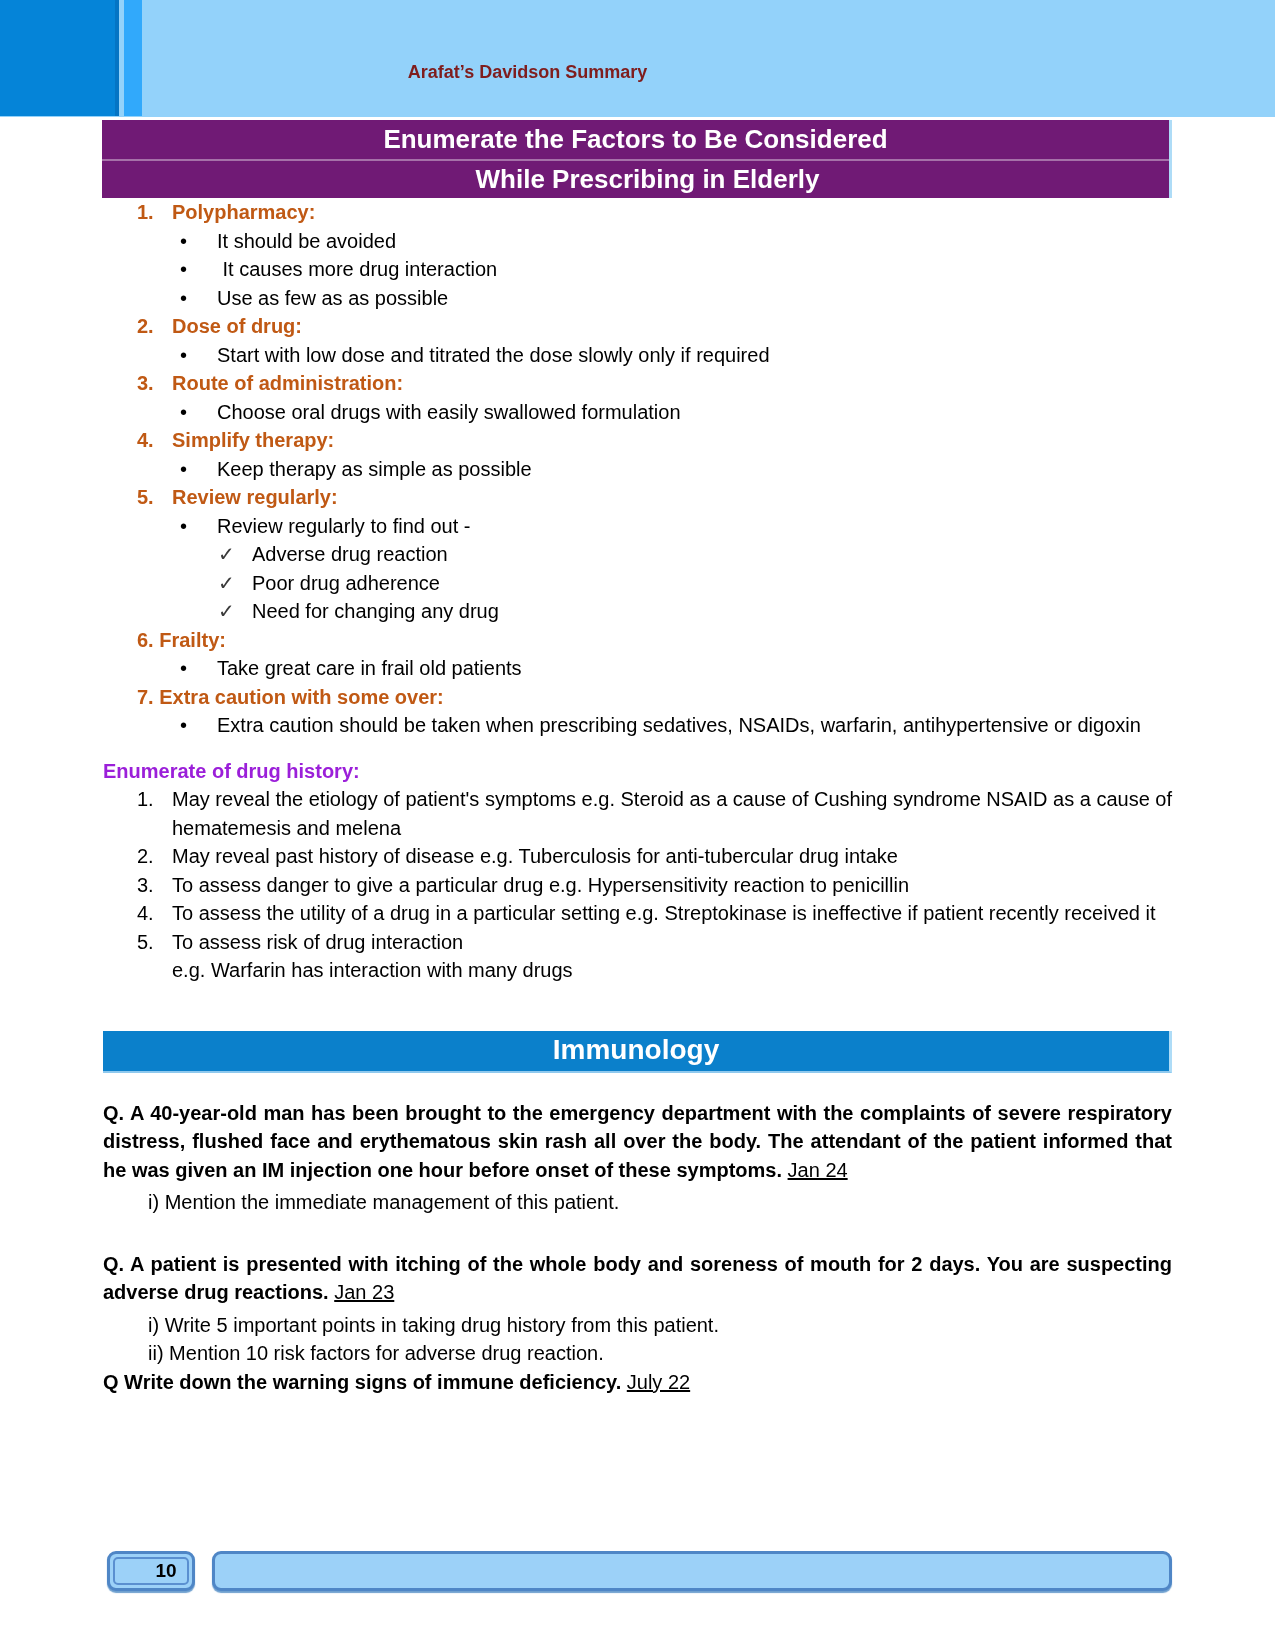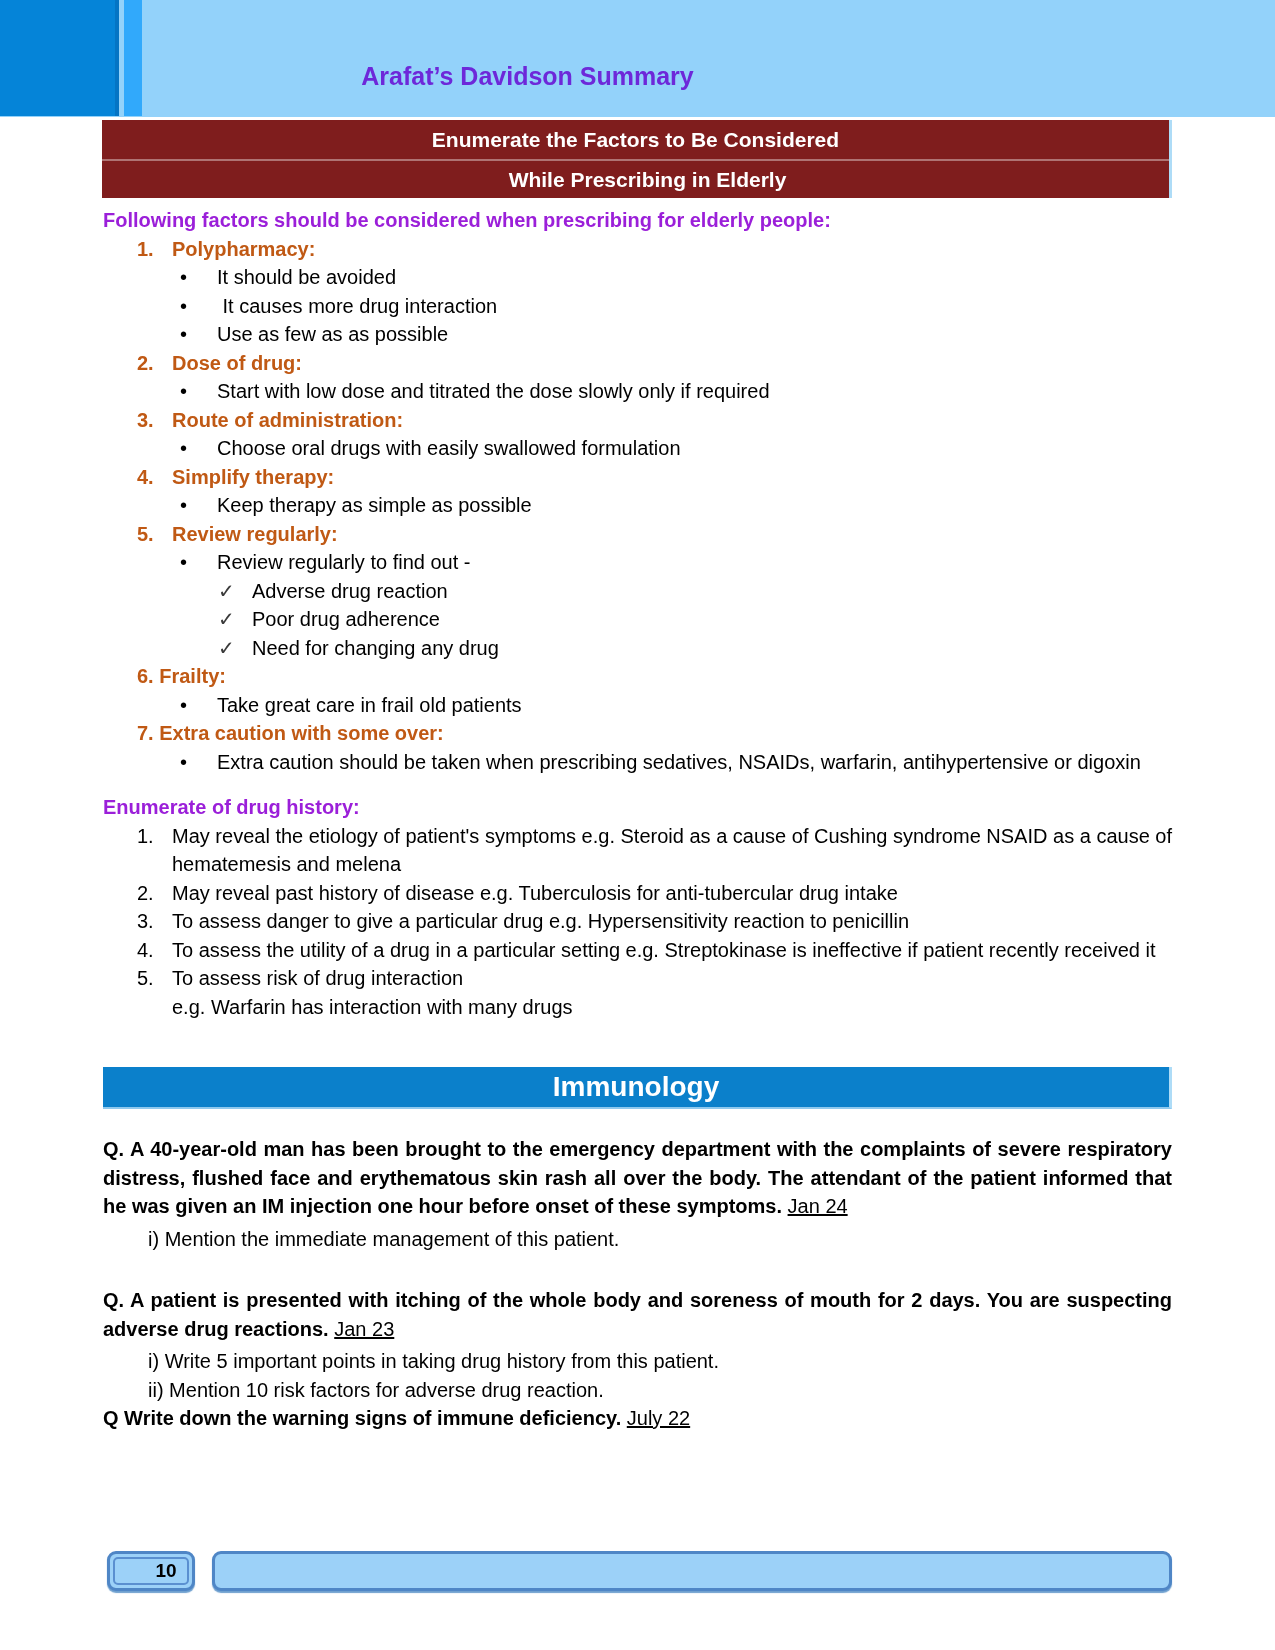--- a/index.html
+++ b/index.html
@@ -14,29 +14,29 @@
   
   .band { position: relative; width: 1275px; height: 117px; background: #93d2fa; }
   .corner-rect {
     position: absolute; left: 0; top: 0; width: 119px; height: 116px;
     background: #0584d8; border-right: 4px solid #0474c4;
   }
   .corner-strip { position: absolute; left: 124px; top: 0; width: 18px; height: 116px; background: #31a9fb; }
   .band-title {
     position: absolute; left: 0; top: 62px; width: 1095px;
     text-align: center; padding-right: 40px;
-    font-size: 25px; font-weight: bold; color: #6d28d9;
+    font-size: 18px; font-weight: bold; color: #7f1d1d;
   }
 
   
   .title-block { margin: 3px 103px 0 102px; border-right: 3px solid #aedcf7; }
   .title-row {
-    height: 39px; background: #7f1d1d; color: #ffffff;
+    height: 39px; background: #701a75; color: #ffffff;
     display: flex; align-items: center; justify-content: center;
-    font-size: 21px; font-weight: bold;
+    font-size: 26px; font-weight: bold;
   }
   .title-row.second { border-top: 2px solid rgba(255,255,255,0.38); padding-left: 24px; }
 
   
   .content { margin: 0 103px; font-size: 20px; line-height: 28.5px; }
   .purple-h { color: #9b1fd9; font-weight: bold; margin-top: 8px; }
   .purple-h.second { margin-top: 17px; }
 
   .f-item { position: relative; padding-left: 69px; }
   .f-item .num { position: absolute; left: 34px; }
@@ -99,21 +99,20 @@
     <div class="band-title">Arafat’s Davidson Summary</div>
   </div>
 
   <div class="title-block">
     <div class="title-row">Enumerate the Factors to Be Considered</div>
     <div class="title-row second">While Prescribing in Elderly</div>
   </div>
 
   <div class="content">
 
-    <div class="purple-h">Following factors should be considered when prescribing for elderly people:</div>
 
     <div class="f-item">
       <span class="num orange">1.</span>
       <span class="orange">Polypharmacy:</span>
     </div>
     <div class="bullet-line">
       <span class="marker">•</span>
       <span>It should be avoided</span>
     </div>
     <div class="bullet-line">

